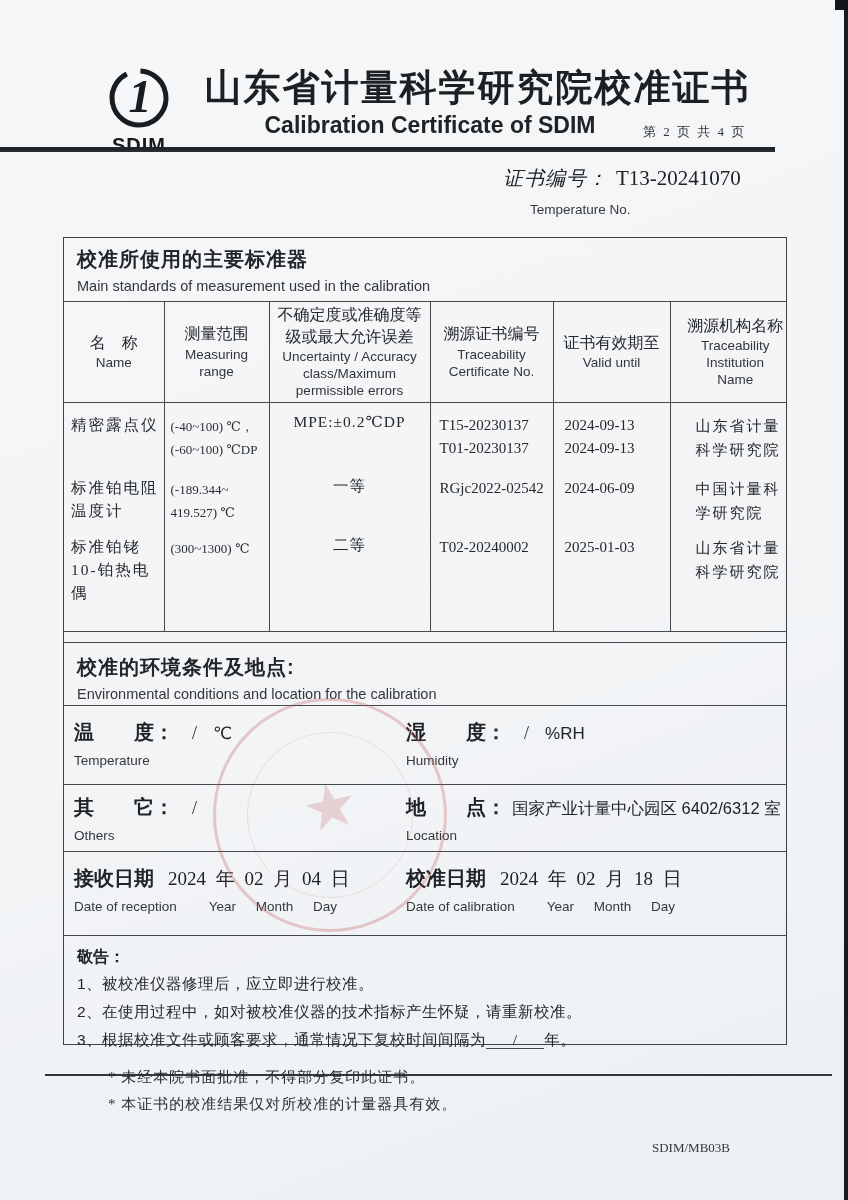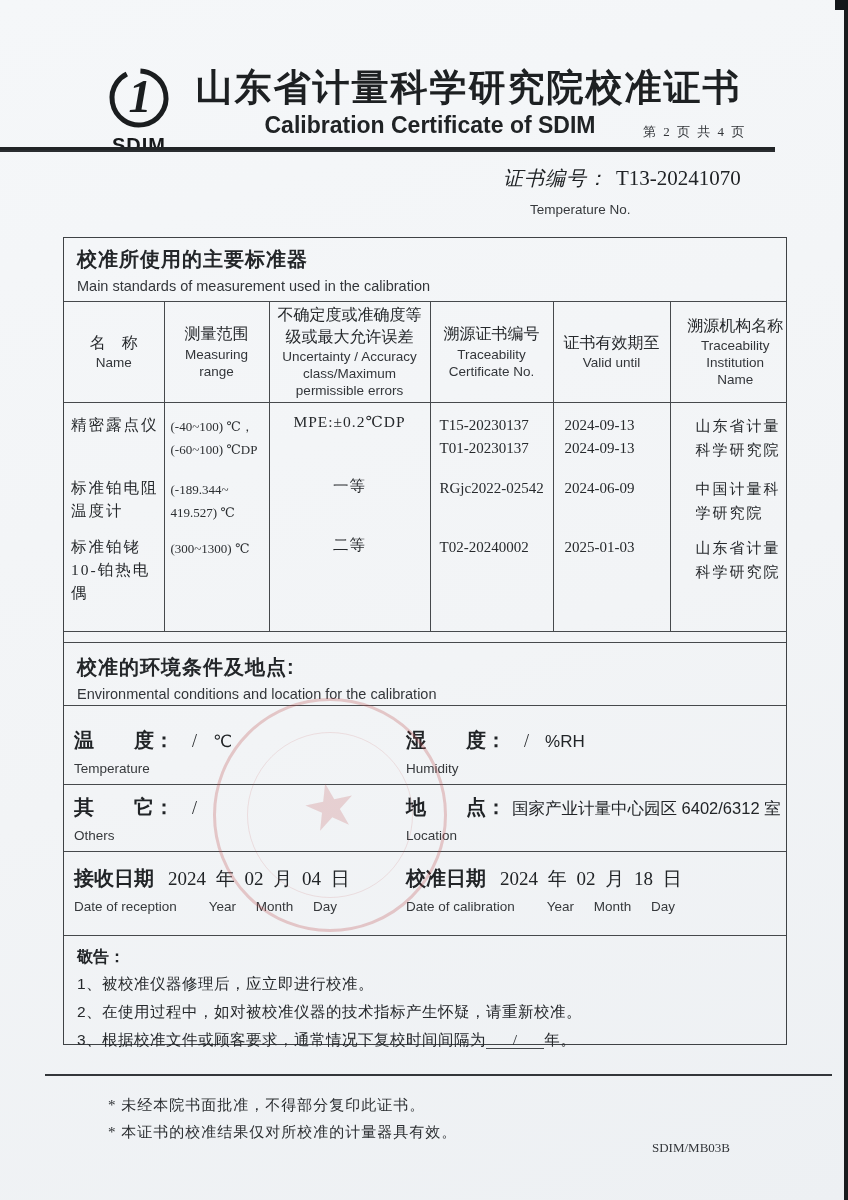--- a/index.html
+++ b/index.html
@@ -11,21 +11,21 @@
   }
 
   
   .scan-strip-right { position:absolute; right:0; top:0; width:4px; height:1200px; background:#191c1e; }
   .scan-corner-tr { position:absolute; right:0; top:0; width:13px; height:10px; background:#14171a; }
 
   
   .logo { position:absolute; left:101px; top:66px; width:76px; text-align:center; }
   .logo svg { display:block; margin:0 auto; }
   .logo-text { font-weight:bold; font-size:20px; letter-spacing:1px; color:#17191b; margin-top:-2px; }
-  .title-cn { position:absolute; left:176px; top:63px; width:585px; text-align:center;
+  .title-cn { position:absolute; left:185px; top:63px; width:585px; text-align:center;
     font-family:"Liberation Serif","DejaVu Serif",serif; font-weight:700; font-size:37px;
     letter-spacing:2px; color:#1d2022; }
   .title-en { position:absolute; left:170px; top:112px; width:520px; text-align:center;
     font-weight:700; font-size:23px; color:#202325; }
   .page-no { position:absolute; left:643px; top:123px; font-family:"Liberation Serif","DejaVu Serif",serif;
     font-size:13px; letter-spacing:2px; color:#33363a; }
   .double-rule { position:absolute; left:0; top:147px; width:775px; height:2px;
     border-top:3px solid #212426; border-bottom:2px solid #2a2d30; }
 
   .cert-block { position:absolute; left:503px; top:165px; }
@@ -58,41 +58,41 @@
     padding-top:5px; color:#26292c; letter-spacing:1px; }
   .c-cert { font-family:"Liberation Serif","DejaVu Serif",serif; font-size:15px; padding:6px 2px 0 9px;
     line-height:23px; color:#26292c; }
   .c-valid { font-family:"Liberation Serif","DejaVu Serif",serif; font-size:15px; padding:6px 2px 0 11px;
     line-height:23px; color:#26292c; }
   .c-inst { font-family:"Liberation Serif","DejaVu Serif",serif; font-size:15px; letter-spacing:2px;
     padding:6px 4px 0 9px; line-height:24px; color:#26292c; }
 
   .env-title { margin-top:10px; border-top:1px solid #46494c; height:64px; padding-top:11px; }
   .frow { display:flex; border-bottom:1px solid #46494c; padding-left:10px; }
-  .frow-a { height:79px;align-items:center; } .frow-b { height:67px; } .frow-c { height:84px; }
+  .frow-a { height:79px; } .frow-b { height:67px; } .frow-c { height:84px; }
   .fcell-l { width:332px; padding-top:13px; }
   .fcell-r { flex:1; padding-top:13px; }
   .frow-b .fcell-l, .frow-b .fcell-r { padding-top:9px; }
   .zh-label { font-size:20px; font-weight:600; color:#212427; }
   .slash-val { font-family:"Liberation Serif","DejaVu Serif",serif; font-size:18px; margin-left:18px; color:#26292c; }
   .unit { font-size:17px; margin-left:16px; color:#212427; }
   .loc-val { font-size:16.5px; margin-left:6px; color:#212427; }
   .en-label { font-size:13.5px; color:#36393c; margin-top:7px; }
   .date-val { font-family:"Liberation Serif","DejaVu Serif",serif; font-size:19px; margin-left:14px;
     word-spacing:5px; color:#212427; }
   .units-en { font-size:13.5px; color:#36393c; margin-left:32px; word-spacing:16px; }
 
   .notice { padding:11px 13px 0; }
   .n-title { font-size:16px; font-weight:600; color:#212427; }
   .n-item { font-size:15.5px; color:#26292c; line-height:25px; margin-top:3px; letter-spacing:0.5px; }
   .blank { display:inline-block; width:58px; border-bottom:1.5px solid #45484b; text-align:center;
     height:18px; line-height:18px; font-family:"Liberation Serif","DejaVu Serif",serif; }
 
   .bottom-rule { position:absolute; left:45px; top:1074px; width:787px; border-top:2px solid #33363a; }
-  .footnotes { position:absolute; left:108px; top:1092px; }
+  .footnotes { position:absolute; left:108px; top:1064px; }
   .footnote { font-family:"Liberation Serif","DejaVu Serif",serif; font-size:15px; line-height:27px;
     letter-spacing:1px; color:#2b2e31; }
   .form-code { position:absolute; left:652px; top:1140px; font-family:"Liberation Serif","DejaVu Serif",serif;
     font-size:13px; color:#33363a; }
 
   
   .seal { position:absolute; left:213px; top:698px; width:234px; height:234px; pointer-events:none; }
   .seal-ring { position:absolute; inset:0; border:3px solid rgba(192,80,80,0.28); border-radius:50%;
     filter:blur(0.4px); }
   .seal-ring-inner { position:absolute; inset:34px; border:1px solid rgba(192,80,80,0.14); border-radius:50%; }

